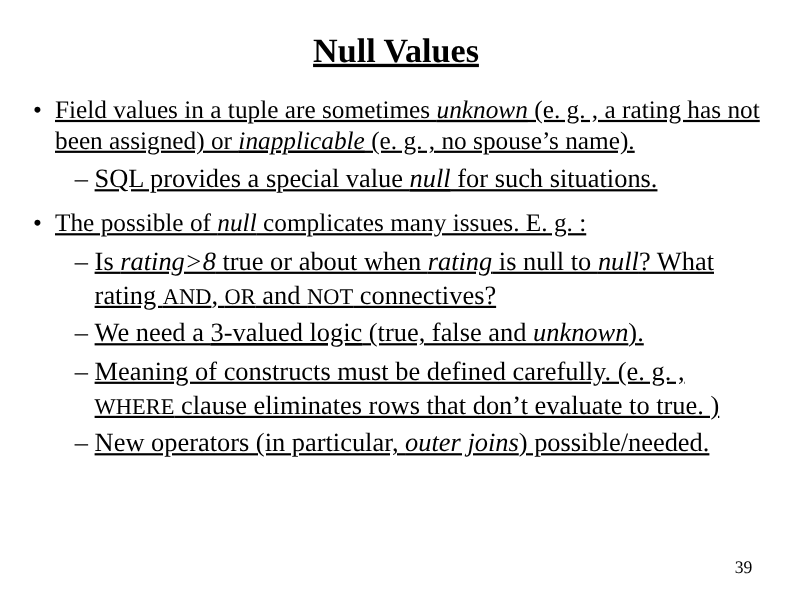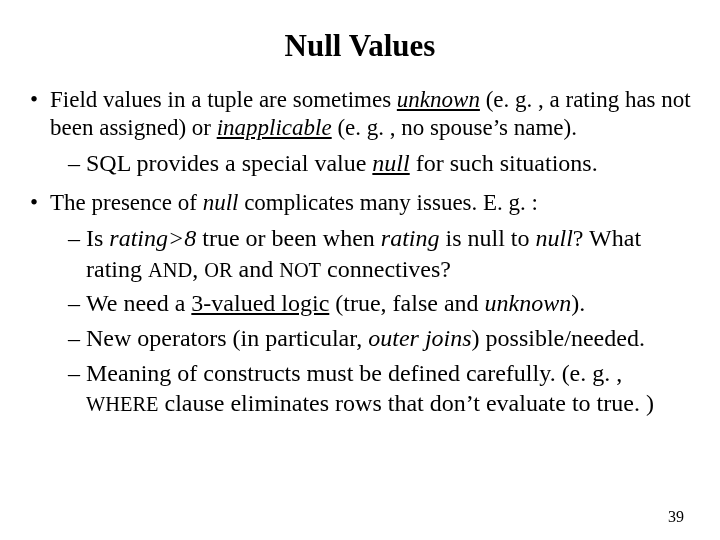--- a/index.html
+++ b/index.html
@@ -12,20 +12,21 @@
     color: #000;
     overflow: hidden;
     position: relative;
   }
   .slide {
     box-sizing: border-box;
     width: 720px;
     height: 540px;
     padding: 20px 28px 0 28px;
     position: relative;
+    text-decoration: underline;
   }
   .title {
     text-align: center;
     font-weight: bold;
     font-size: 31px;
     margin: 8px 0 22px 0;
   }
   ul.top {
     list-style: none;
     margin: 0;
@@ -85,34 +86,34 @@
       <span>Field values in a tuple are sometimes </span><span class="i u">unknown</span><span> (e. g. , a rating has not been assigned) or </span><span class="i u">inapplicable</span><span> (e. g. , no spouse’s name).</span>
 
       <ul class="sub">
         <li>
           <span>SQL provides a special value </span><span class="i u">null</span><span> for such situations.</span>
         </li>
       </ul>
     </li>
 
     <li>
-      <span>The presence of </span><span class="i">null</span><span> complicates many issues. E. g. :</span>
+      <span>The possible of </span><span class="i">null</span><span> complicates many issues. E. g. :</span>
 
       <ul class="sub">
         <li>
-          <span>Is </span><span class="i">rating&gt;8</span><span> true or been when </span><span class="i">rating</span><span> is null to </span><span class="i">null</span><span>?  What rating </span><span class="sc">AND</span><span>, </span><span class="sc">OR</span><span> and </span><span class="sc">NOT</span><span> connectives?</span>
+          <span>Is </span><span class="i">rating&gt;8</span><span> true or about when </span><span class="i">rating</span><span> is null to </span><span class="i">null</span><span>?  What rating </span><span class="sc">AND</span><span>, </span><span class="sc">OR</span><span> and </span><span class="sc">NOT</span><span> connectives?</span>
         </li>
         <li>
           <span>We need a </span><span class="u">3-valued logic</span><span>  (true, false and </span><span class="i">unknown</span><span>).</span>
         </li>
         <li>
-          <span>New operators (in particular, </span><span class="i">outer joins</span><span>) possible/needed.</span>
+          <span>Meaning of constructs must be defined carefully.  (e. g. , </span><span class="sc">WHERE</span><span> clause eliminates rows that don’t evaluate to true. )</span>
         </li>
         <li>
-          <span>Meaning of constructs must be defined carefully.  (e. g. , </span><span class="sc">WHERE</span><span> clause eliminates rows that don’t evaluate to true. )</span>
+          <span>New operators (in particular, </span><span class="i">outer joins</span><span>) possible/needed.</span>
         </li>
       </ul>
     </li>
 
   </ul>
 
   <div class="pagenum">39</div>
 </div>
 
 </body></html>

